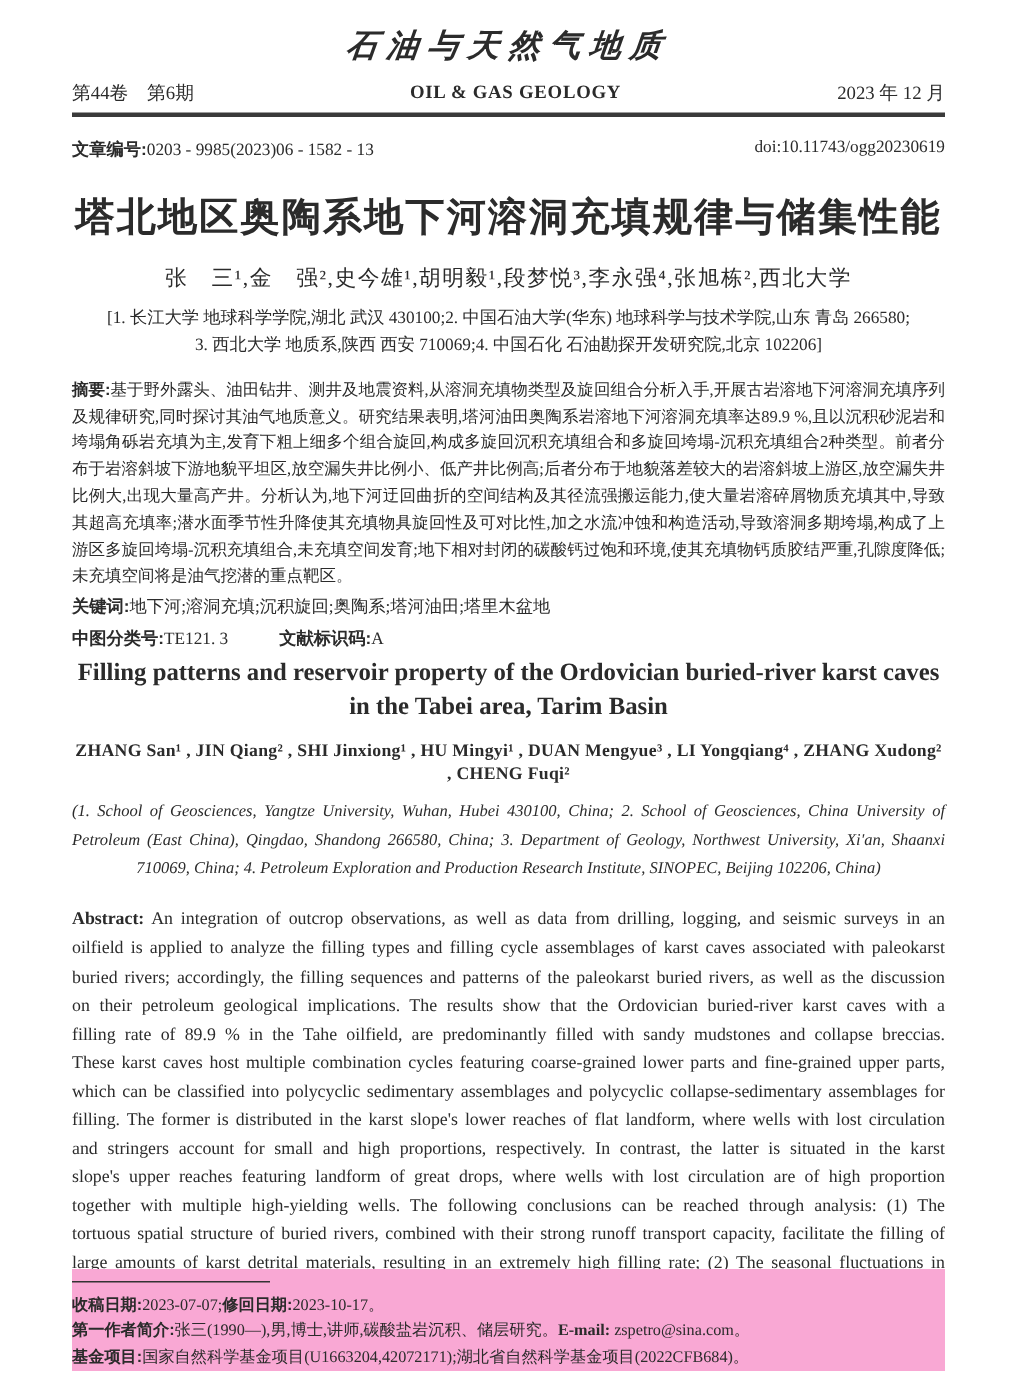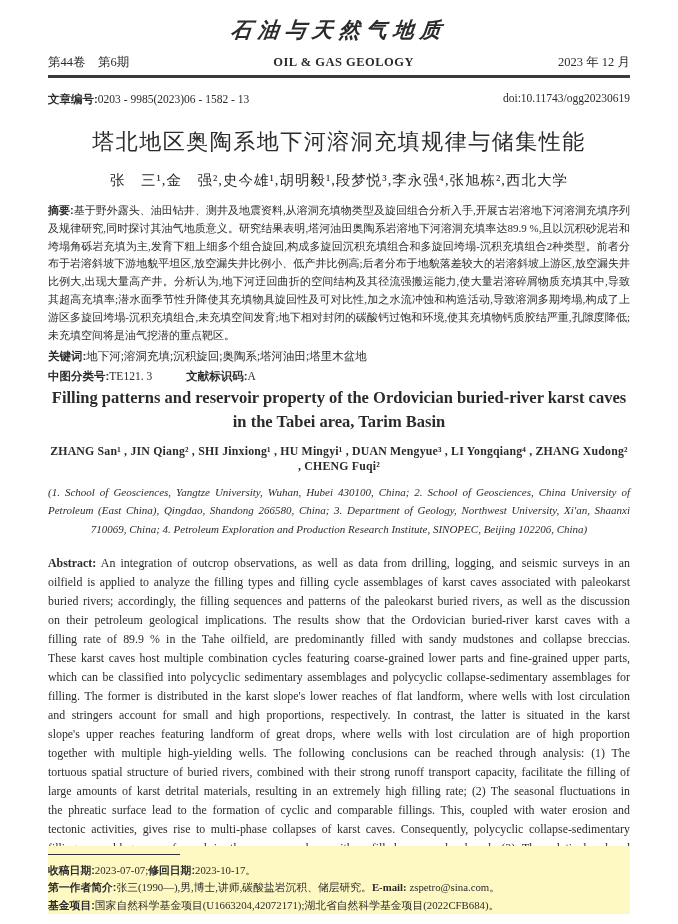--- a/index.html
+++ b/index.html
@@ -19,34 +19,34 @@
   
   .logo{
     font-family:"DejaVu Serif","Liberation Serif",serif;
     font-size:21px;font-weight:bold;font-style:italic;
     letter-spacing:6px;
     transform:skewX(-6deg);
     display:inline-block;
   }
   .logo-wrap{text-align:center;margin-top:4px;}
   .header-row{
-    display:flex;justify-content:space-between;align-items:center;
+    display:flex;justify-content:space-between;align-items:flex-start;
     font-size:12.5px;margin-top:10px;
   }
   .journal-en{font-weight:bold;letter-spacing:.5px;}
   .header-rule{border:none;border-top:3px solid #3a3a3a;margin:4px 0 0 0;}
   .meta-row{
     display:flex;justify-content:space-between;
     font-size:11.5px;margin-top:14px;
   }
   .heilabel{font-family:"Liberation Sans","DejaVu Sans",sans-serif;font-weight:bold;text-align:center;}
   
   .title-cn{
     font-family:"Liberation Sans","DejaVu Sans",sans-serif;
-    font-weight:normal;font-size:22px;letter-spacing:1.5px;
+    font-weight:bold;font-size:26px;letter-spacing:1.5px;
     margin-top:20px;
   }
   .authors-cn{font-size:14.5px;margin-top:14px;letter-spacing:1px;}
   .affil-cn{font-size:11.5px;margin-top:8px;line-height:1.6;}
   
   .abstract-cn{
     font-size:11px;line-height:1.62;text-align:justify;
     margin-top:12px;
   }
   .kw-line{font-size:11.5px;margin-top:2px;line-height:1.62;text-align:justify;}
@@ -62,21 +62,21 @@
     text-align:justify;text-align-last:center;
   }
   .abstract-en{
     font-size:11.9px;line-height:1.6;text-align:justify;
     margin-top:15px;max-height:292px;overflow:hidden;
     word-spacing:1.5px;
   }
   
   .footnote{
     position:absolute;left:48px;right:48px;bottom:10px;
-    background:#fef9c3;
+    background:#f9a8d4;
     font-size:10.8px;line-height:1.6;
     padding-top:8px;
   }
   .footnote-rule{width:132px;border:none;border-top:1.5px solid #333;margin:0 0 7px 0;}
 </style>
 </head>
 <body>
 
 <div class="page">
 
@@ -93,20 +93,24 @@
 
   <div class="meta-row">
     <span>
       <span class="heilabel">文章编号:</span><span>0203 - 9985(2023)06 - 1582 - 13</span>
     </span>
     <span>doi:10.11743/ogg20230619</span>
   </div>
 
   <div class="title-cn center">塔北地区奥陶系地下河溶洞充填规律与储集性能</div>
   <div class="authors-cn center">张　三¹,金　强²,史今雄¹,胡明毅¹,段梦悦³,李永强⁴,张旭栋²,西北大学</div>
+  <div class="affil-cn center">
+    <div>[1. 长江大学 地球科学学院,湖北 武汉 430100;2. 中国石油大学(华东) 地球科学与技术学院,山东 青岛 266580;</div>
+    <div>3. 西北大学 地质系,陕西 西安 710069;4. 中国石化 石油勘探开发研究院,北京 102206]</div>
+  </div>
 
   <div class="abstract-cn">
     <span class="heilabel">摘要:</span><span>基于野外露头、油田钻井、测井及地震资料,从溶洞充填物类型及旋回组合分析入手,开展古岩溶地下河溶洞充填序列及规律研究,同时探讨其油气地质意义。研究结果表明,塔河油田奥陶系岩溶地下河溶洞充填率达89.9 %,且以沉积砂泥岩和垮塌角砾岩充填为主,发育下粗上细多个组合旋回,构成多旋回沉积充填组合和多旋回垮塌-沉积充填组合2种类型。前者分布于岩溶斜坡下游地貌平坦区,放空漏失井比例小、低产井比例高;后者分布于地貌落差较大的岩溶斜坡上游区,放空漏失井比例大,出现大量高产井。分析认为,地下河迂回曲折的空间结构及其径流强搬运能力,使大量岩溶碎屑物质充填其中,导致其超高充填率;潜水面季节性升降使其充填物具旋回性及可对比性,加之水流冲蚀和构造活动,导致溶洞多期垮塌,构成了上游区多旋回垮塌-沉积充填组合,未充填空间发育;地下相对封闭的碳酸钙过饱和环境,使其充填物钙质胶结严重,孔隙度降低;未充填空间将是油气挖潜的重点靶区。</span>
   </div>
 
   <div class="kw-line">
     <span class="heilabel">关键词:</span><span>地下河;溶洞充填;沉积旋回;奥陶系;塔河油田;塔里木盆地</span>
   </div>
 
   <div class="clc-line">

